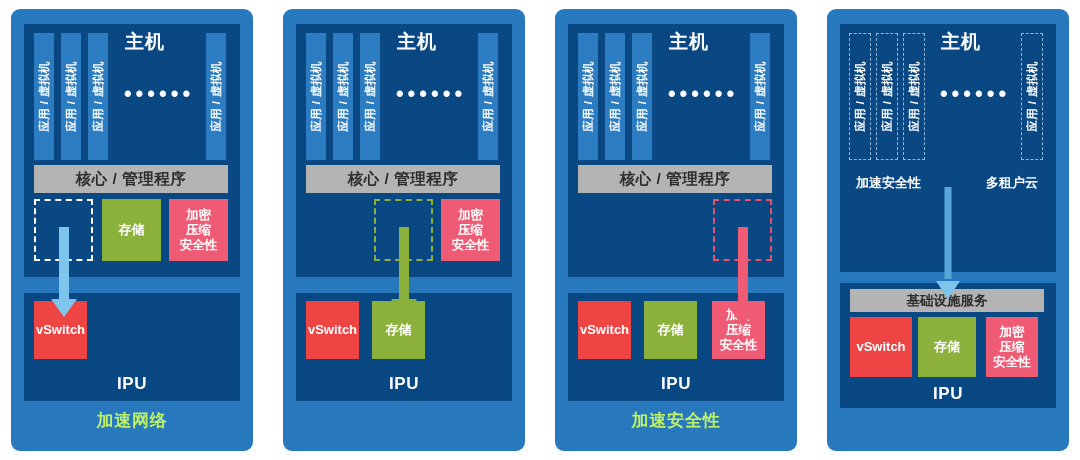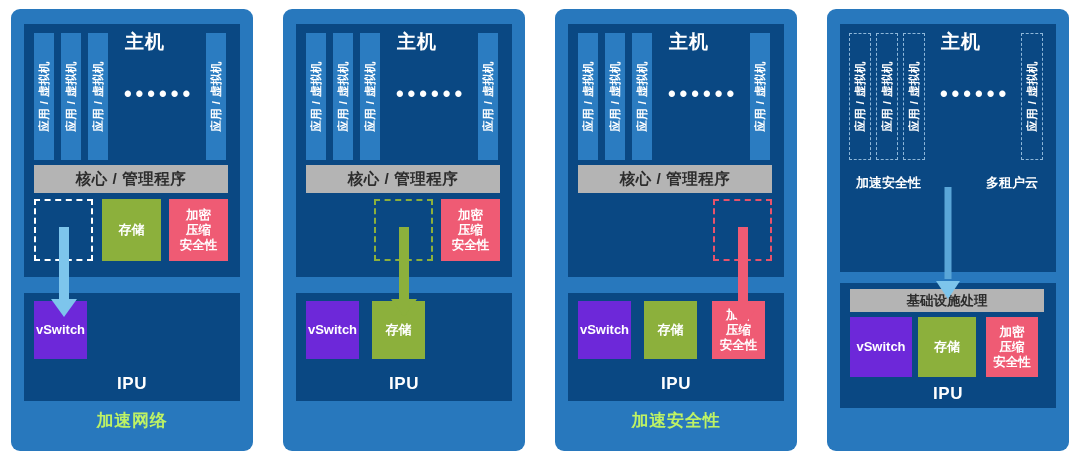--- a/index.html
+++ b/index.html
@@ -195,21 +195,21 @@
     height: 58px;
     display: flex;
     align-items: center;
     justify-content: center;
     text-align: center;
     font-weight: bold;
     font-size: 13px;
     line-height: 16px;
     color: #ffffff;
   }
-  .ipu-tile.vswitch { background: #6d28d9; }
+  .ipu-tile.vswitch { background: #ef4444; }
   .ipu-tile.storage { background: #8cb03c; }
   .ipu-tile.crypto  { background: #ef5b74; font-size: 12.5px; line-height: 15px; }
   .ipu-slot1 { left: 2px; }
   .ipu-slot2 { left: 68px; }
   .ipu-slot3 { left: 136px; }
 
   .ipu-title {
     position: absolute;
     left: 0; right: 0; bottom: 7px;
     text-align: center;
@@ -416,21 +416,21 @@
         <span class="cloud-label cloud-right">多租户云</span>
       </div>
     </div>
 
     <div class="arrow" style="left:108px; top:178px; width:26px; height:112px;">
       <div class="shaft" style="width:7px; height:92px; background:#5aa6d8;"></div>
       <div class="head" style="border-top:18px solid #7dc5ec; border-left-width:12px; border-right-width:12px;"></div>
     </div>
 
     <div class="ipu">
-      <div class="infra-bar">基础设施处理</div>
+      <div class="infra-bar">基础设施服务</div>
       <div class="ipu-tiles">
         <div class="ipu-tile vswitch">vSwitch</div>
         <div class="ipu-tile storage">存储</div>
         <div class="ipu-tile crypto">
           <div>
             <span>加密</span><br>
             <span>压缩</span><br>
             <span>安全性</span>
           </div>
         </div>

